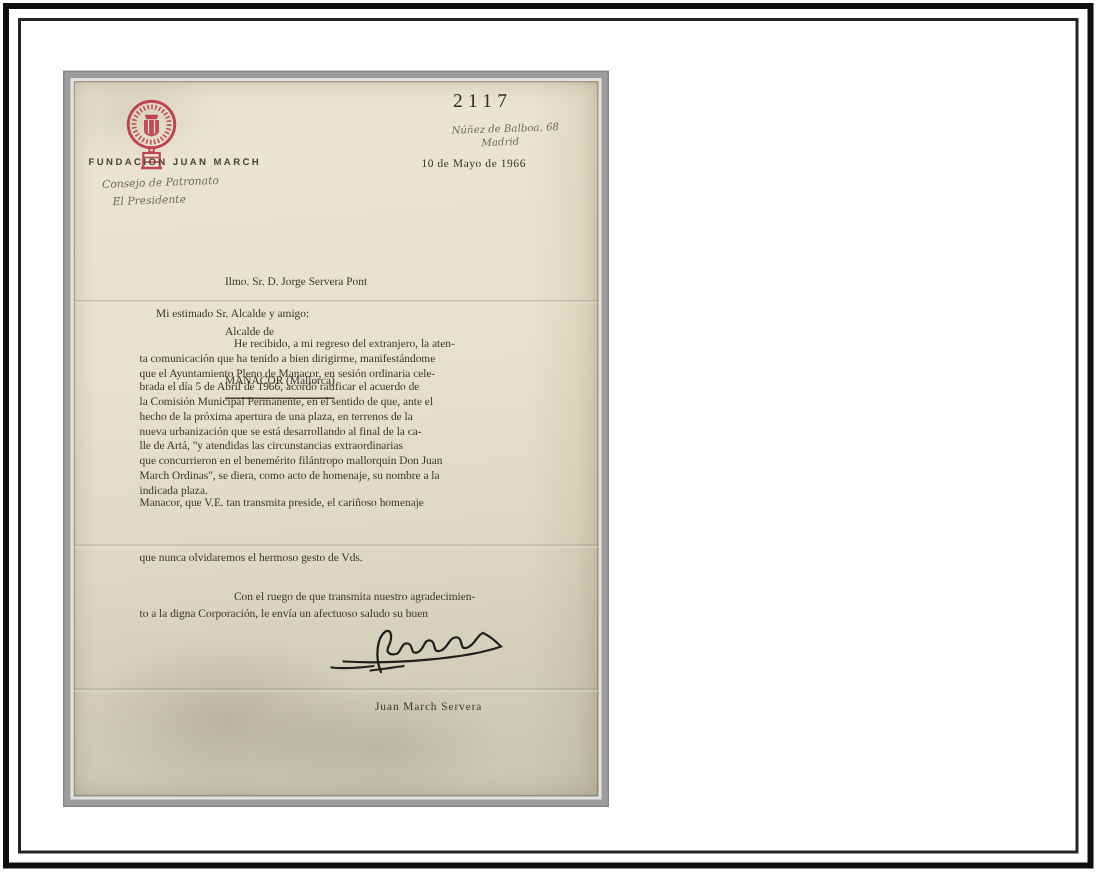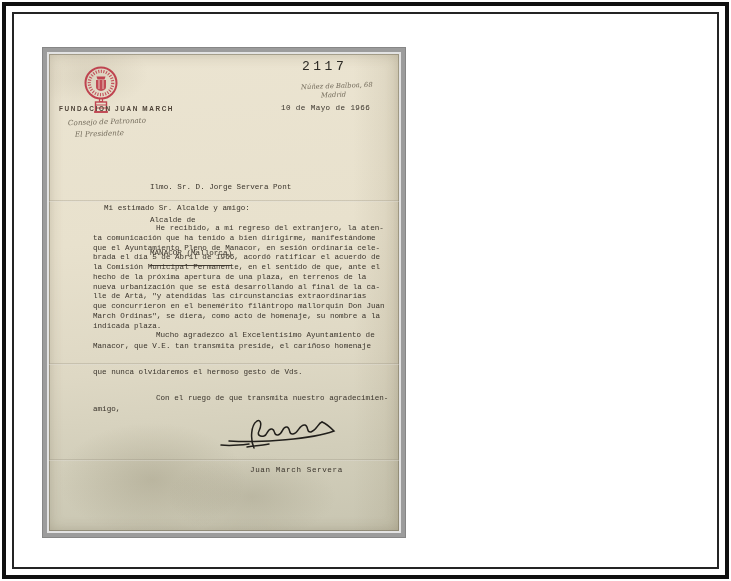--- a/index.html
+++ b/index.html
@@ -30,21 +30,21 @@
     background:radial-gradient(ellipse at center,rgba(116,110,86,0.20),rgba(116,110,86,0) 70%);}
   .stain3{left:-20px;top:-15px;width:120px;height:70px;
     background:radial-gradient(ellipse at center,rgba(130,120,95,0.16),rgba(130,120,95,0) 70%);}
   .edge-shade{position:absolute;right:0;top:0;width:46px;height:100%;
     background:linear-gradient(90deg,rgba(140,130,100,0) 0%,rgba(140,130,100,0.16) 100%);pointer-events:none;}
   .fold{position:absolute;left:0;width:100%;height:2px;pointer-events:none;
     background:linear-gradient(180deg,rgba(105,95,72,0.30),rgba(255,255,255,0.38));}
   .fold1{top:146px;} .fold2{top:309px;} .fold3{top:405px;}
 
   
-  .tw{position:absolute;font-family:Liberation Mono, monospace;font-size:7.6px;
+  .tw{position:absolute;font-family:Liberation Serif, serif;font-size:7.6px;
       color:#3a342c;white-space:pre;line-height:9.9px;}
   .ref-number{left:253px;top:6px;font-size:13px;letter-spacing:3.5px;color:#2c2a25;line-height:14px;}
   .date-line{left:232px;top:50px;letter-spacing:0.4px;}
   .recipient{left:101px;top:106px;line-height:11px;}
   .recipient .uline{border-bottom:1px solid rgba(54,48,40,0.9);display:inline-block;padding-bottom:6px;}
   .salutation{left:44px;top:150px;padding-left:11px;}
   .para{left:44px;white-space:pre;}
   .para .tline{white-space:pre;}
   .para .tline.first{text-indent:63px;}
   .p1{top:170px;line-height:9.75px;}
@@ -109,23 +109,23 @@
 
     <div class="tw recipient">
       <div>Ilmo. Sr. D. Jorge Servera Pont</div>
       <div>Alcalde de</div>
       <div><span class="uline">MANACOR (Mallorca)</span></div>
     </div>
 
     <div class="tw salutation">Mi estimado Sr. Alcalde y amigo:</div>
 
     <div class="tw para p1"><div class="tline first">He recibido, a mi regreso del extranjero, la aten-</div><div class="tline">ta comunicación que ha tenido a bien dirigirme, manifestándome</div><div class="tline">que el Ayuntamiento Pleno de Manacor, en sesión ordinaria cele-</div><div class="tline">brada el día 5 de Abril de 1966, acordó ratificar el acuerdo de</div><div class="tline">la Comisión Municipal Permanente, en el sentido de que, ante el</div><div class="tline">hecho de la próxima apertura de una plaza, en terrenos de la</div><div class="tline">nueva urbanización que se está desarrollando al final de la ca-</div><div class="tline">lle de Artá, "y atendidas las circunstancias extraordinarias</div><div class="tline">que concurrieron en el benemérito filántropo mallorquin Don Juan</div><div class="tline">March Ordinas", se diera, como acto de homenaje, su nombre a la</div><div class="tline">indicada plaza.</div></div>
-    <div class="tw para p2"><div class="tline first">Mucho agradezco al Excelentísimo Ayuntamiento de</div><div class="tline">Manacor, que V.E. tan transmita preside, el cariñoso homenaje</div></div>
+    <div class="tw para p2"><div class="tline">Manacor, que V.E. tan transmita preside, el cariñoso homenaje</div></div>
     <div class="tw para p3"><div class="tline">que nunca olvidaremos el hermoso gesto de Vds.</div></div>
-    <div class="tw para p4"><div class="tline first">Con el ruego de que transmita nuestro agradecimien-</div><div class="tline">amigo,</div></div>
+    <div class="tw para p4"><div class="tline first">Con el ruego de que transmita nuestro agradecimien-</div><div class="tline">to a la digna Corporación, le envía un afectuoso saludo su buen</div></div>
 
     <div class="signature">
       <svg viewBox="0 0 124 38" width="124" height="38">
         <g stroke="#211f1b" fill="none" stroke-width="1.5" stroke-linecap="round">
           <path d="M37,33 C33,24 34,10 40,6 C44,4 45,10 42,16 C40,20 43,22 47,21
                    C51,20 50,13 55,14 C59,15 56,21 61,20 C66,19 65,11 70,12
                    C74,13 71,20 76,19 C82,18 82,9 88,10 C92,11 89,18 94,17
                    C100,15 101,8 105,7"></path>
           <path d="M105,7 C110,9 114,13 117,16 C95,24 45,28 12,26"></path>
           <path d="M4,30 C12,31 24,30 32,29"></path>

